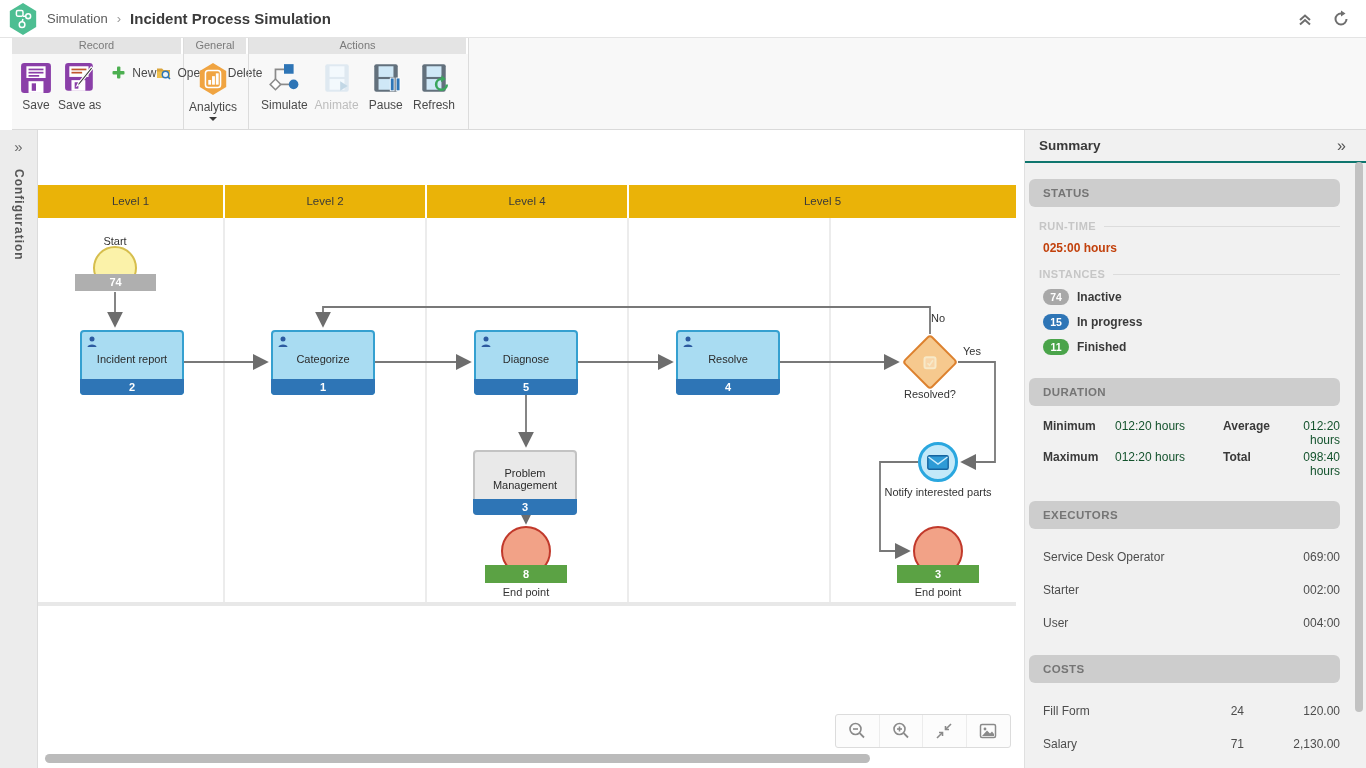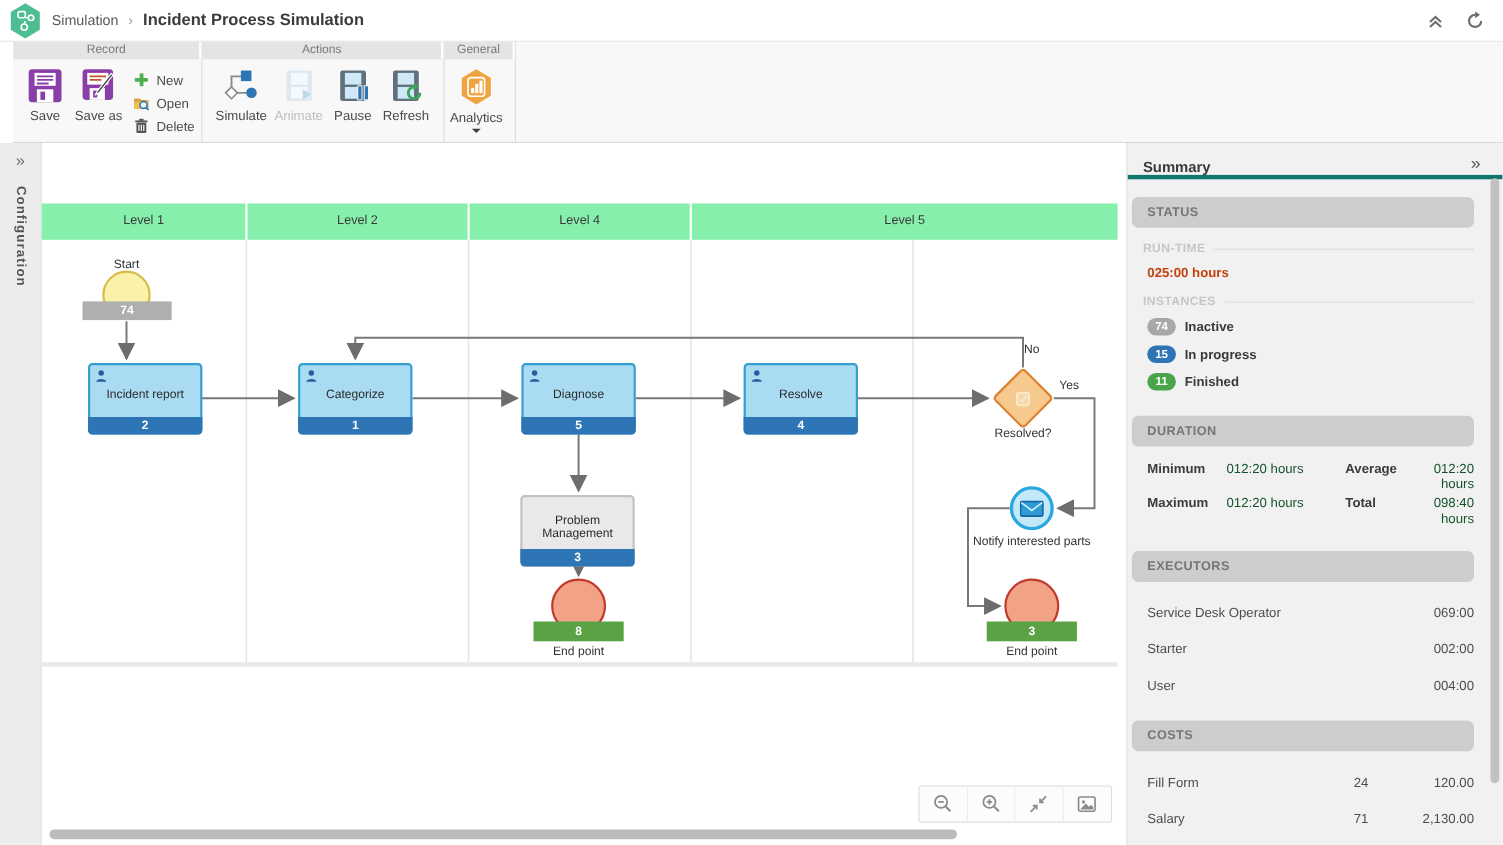--- a/index.html
+++ b/index.html
@@ -21,40 +21,40 @@
     border-bottom:1px solid #dadada; display:flex; }
   .rgroup { height:100%; border-right:1px solid #dcdcdc; display:flex; flex-direction:column; }
   .rg-head { height:16px; background:#e4e4e4; border-right:2px solid #fff; font-size:11px;
     color:#7a7a7a; text-align:center; line-height:15px; }
   .rg-body { flex:1; display:flex; align-items:flex-start; padding:6px 6px 0 8px; }
   .bigbtn { width:46px; display:flex; flex-direction:column; align-items:center; margin-right:6px;
     cursor:pointer; padding-top:2px; }
   .bigbtn svg { width:32px; height:32px; }
   .bigbtn .lbl { font-size:12px; color:#4a4a4a; margin-top:4px; white-space:nowrap; }
   .bigbtn.disabled .lbl { color:#bdbdbd; }
-  .stack { display:flex; flex-direction:column; margin-left:4px; margin-top:2px; }
+  .stack { display:flex; flex-direction:row; margin-left:4px; margin-top:2px; }
   .smallbtn { display:flex; align-items:center; height:21px; cursor:pointer; }
   .smallbtn svg { width:15px; height:15px; margin-right:6px; }
   .smallbtn .lbl { font-size:12px; color:#4a4a4a; }
   .drop-caret { width:0; height:0; border-left:4px solid transparent; border-right:4px solid transparent;
     border-top:4px solid #3a3a3a; margin-top:3px; }
 
   
   .left-rail { position:absolute; left:0; top:130px; width:38px; height:638px; background:#ececec;
     border-right:1px solid #dcdcdc; }
   .rail-expand { font-size:15px; color:#6a6a6a; text-align:center; margin-top:8px; cursor:pointer; }
   .rail-label { writing-mode:vertical-rl; font-size:12px; font-weight:bold; color:#555;
     margin-top:14px; margin-left:12px; letter-spacing:1px; }
 
   
   .canvas { position:absolute; left:38px; top:130px; width:986px; height:638px; background:#fff; }
   .pool-title { position:absolute; left:0; top:19px; width:978px; height:34px; background:#eaeaea;
     font-size:12px; color:#3a3a3a; text-align:center; line-height:34px; }
   .lane-headers { position:absolute; left:0; top:55px; width:978px; height:33px; display:flex; gap:2px; }
-  .lane-cell { background:#86efac; font-size:11.5px; color:#3a3a3a; text-align:center; line-height:33px; }
+  .lane-cell { background:#eab308; font-size:11.5px; color:#3a3a3a; text-align:center; line-height:33px; }
   svg.wires { position:absolute; left:0; top:0; width:978px; height:638px; pointer-events:none; }
 
   .task { position:absolute; width:104px; height:65px; background:#a9dcf2; border:2px solid #35a0d0;
     border-radius:4px; cursor:pointer; }
   .task .tlabel { position:absolute; left:0; right:0; top:8px; height:38px; display:flex;
     align-items:center; justify-content:center; font-size:11px; color:#2b2b2b; text-align:center; }
   .task .tbar { position:absolute; left:-2px; right:-2px; bottom:-2px; height:16px; background:#2e75b6;
     color:#fff; font-size:11px; font-weight:bold; text-align:center; line-height:16px;
     border-radius:0 0 4px 4px; }
   .task.gray { background:#e9e9e9; border-color:#c3c3c3; }
@@ -83,21 +83,21 @@
   .zt-btn { width:44px; display:flex; align-items:center; justify-content:center; cursor:pointer;
     border-right:1px solid #ececec; }
   .zt-btn:last-child { border-right:none; }
 
   .h-scroll { position:absolute; left:7px; top:624px; width:825px; height:9px; background:#bbbbbb;
     border-radius:5px; cursor:pointer; }
 
   
   .panel { position:absolute; left:1024px; top:130px; width:342px; height:638px; background:#f1f1f1;
     border-left:1px solid #e0e0e0; overflow:hidden; }
-  .panel-head { height:33px; border-bottom:4px solid #0f766e; display:flex; align-items:flex-end; }
+  .panel-head { height:33px; border-bottom:2px solid #0f766e; display:flex; align-items:center; }
   .panel-head .ttl { font-size:13.5px; font-weight:bold; color:#3a3a3a; margin-left:14px; }
   .panel-head .collapse { margin-left:auto; margin-right:20px; font-size:16px; color:#555; cursor:pointer; }
   .panel-body { padding:8px 26px 0 4px; }
   .sec-bar { height:28px; background:#cdcdcd; border-radius:6px; font-size:11.5px; font-weight:bold;
     color:#757575; letter-spacing:0.4px; line-height:28px; padding-left:14px; }
   .sub-head { display:flex; align-items:center; margin:13px 0 0 10px;justify-content:flex-end; }
   .sub-head .sh-lbl { font-size:11px; font-weight:bold; color:#c6c6c6; letter-spacing:0.4px; }
   .sub-head .sh-line { flex:1; height:1px; background:#dcdcdc; margin-left:8px; }
   .rt-value { font-size:12px; font-weight:bold; color:#c2410c; margin:9px 0 0 14px; }
   .inst-row { display:flex; align-items:center; margin:9px 0 0 14px; height:16px; }
@@ -197,78 +197,78 @@
             <line x1="5.3" y1="6.5" x2="5.3" y2="12" stroke="#fff" stroke-width="1"></line>
             <line x1="7.5" y1="6.5" x2="7.5" y2="12" stroke="#fff" stroke-width="1"></line>
             <line x1="9.7" y1="6.5" x2="9.7" y2="12" stroke="#fff" stroke-width="1"></line>
           </svg>
           <span class="lbl">Delete</span>
         </div>
       </div>
     </div>
   </div>
 
-  <div class="rgroup" style="width:220px">
-    <div class="rg-head">Actions</div>
-    <div class="rg-body" style="padding-left:12px">
-      <div class="bigbtn" style="width:50px">
-        <svg viewBox="0 0 30 30">
-          <polyline points="17,7 7,7 7,16" fill="none" stroke="#8a8a8a" stroke-width="1.6"></polyline>
-          <rect x="15" y="2" width="9" height="9" fill="#2e75b6"></rect>
-          <path d="M7,16 L12,21 L7,26 L2,21 Z" fill="#fff" stroke="#8a8a8a" stroke-width="1.4"></path>
-          <line x1="12" y1="21" x2="21" y2="21" stroke="#8a8a8a" stroke-width="1.6"></line>
-          <circle cx="24" cy="21" r="4.5" fill="#2e75b6"></circle>
-        </svg>
-        <span class="lbl">Simulate</span>
-      </div>
-      <div class="bigbtn disabled" style="width:52px">
-        <svg viewBox="0 0 30 30">
-          <rect x="4" y="2" width="22" height="26" rx="2" fill="#dfe9f1"></rect>
-          <rect x="8" y="4" width="14" height="10" fill="#f3f9fd"></rect>
-          <rect x="8" y="16" width="14" height="10" fill="#f3f9fd"></rect>
-          <path d="M18,18 L25,22.5 L18,27 Z" fill="#c2d7e5"></path>
-        </svg>
-        <span class="lbl">Animate</span>
-      </div>
-      <div class="bigbtn" style="width:46px">
-        <svg viewBox="0 0 30 30">
-          <rect x="4" y="2" width="22" height="26" rx="2" fill="#62707c"></rect>
-          <rect x="8" y="4" width="14" height="10" fill="#cfe8f7"></rect>
-          <rect x="8" y="16" width="14" height="10" fill="#cfe8f7"></rect>
-          <rect x="19" y="15" width="3.6" height="12" fill="#2e75b6" stroke="#fff" stroke-width="0.8"></rect>
-          <rect x="24.5" y="15" width="3.6" height="12" fill="#2e75b6" stroke="#fff" stroke-width="0.8"></rect>
-        </svg>
-        <span class="lbl">Pause</span>
-      </div>
-      <div class="bigbtn" style="width:50px">
-        <svg viewBox="0 0 30 30">
-          <rect x="4" y="2" width="22" height="26" rx="2" fill="#62707c"></rect>
-          <rect x="8" y="4" width="14" height="10" fill="#cfe8f7"></rect>
-          <rect x="8" y="16" width="14" height="10" fill="#cfe8f7"></rect>
-          <path d="M27,21 A5,5 0 1 1 22,16" fill="none" stroke="#3aa55d" stroke-width="2.4"></path>
-          <path d="M22,12.5 L26,16 L21.5,19 Z" fill="#3aa55d"></path>
-        </svg>
-        <span class="lbl">Refresh</span>
-      </div>
-    </div>
-  </div>
-
   <div class="rgroup" style="width:65px">
     <div class="rg-head">General</div>
     <div class="rg-body" style="justify-content:center; padding-left:0">
       <div class="bigbtn" style="width:56px; margin-right:0">
         <svg viewBox="0 0 34 36" style="width:34px;height:34px">
           <path d="M17,1 L31,9.5 V26.5 L17,35 L3,26.5 V9.5 Z" fill="#f0a441"></path>
           <rect x="9" y="9" width="16" height="18" rx="3" fill="none" stroke="#fff" stroke-width="1.6"></rect>
           <rect x="12" y="19" width="3" height="5" fill="#fff"></rect>
           <rect x="16" y="15" width="3" height="9" fill="#fff"></rect>
           <rect x="20" y="12" width="3" height="12" fill="#fff"></rect>
         </svg>
         <span class="lbl">Analytics</span>
         <div class="drop-caret"></div>
+      </div>
+    </div>
+  </div>
+
+  <div class="rgroup" style="width:220px">
+    <div class="rg-head">Actions</div>
+    <div class="rg-body" style="padding-left:12px">
+      <div class="bigbtn" style="width:50px">
+        <svg viewBox="0 0 30 30">
+          <polyline points="17,7 7,7 7,16" fill="none" stroke="#8a8a8a" stroke-width="1.6"></polyline>
+          <rect x="15" y="2" width="9" height="9" fill="#2e75b6"></rect>
+          <path d="M7,16 L12,21 L7,26 L2,21 Z" fill="#fff" stroke="#8a8a8a" stroke-width="1.4"></path>
+          <line x1="12" y1="21" x2="21" y2="21" stroke="#8a8a8a" stroke-width="1.6"></line>
+          <circle cx="24" cy="21" r="4.5" fill="#2e75b6"></circle>
+        </svg>
+        <span class="lbl">Simulate</span>
+      </div>
+      <div class="bigbtn disabled" style="width:52px">
+        <svg viewBox="0 0 30 30">
+          <rect x="4" y="2" width="22" height="26" rx="2" fill="#dfe9f1"></rect>
+          <rect x="8" y="4" width="14" height="10" fill="#f3f9fd"></rect>
+          <rect x="8" y="16" width="14" height="10" fill="#f3f9fd"></rect>
+          <path d="M18,18 L25,22.5 L18,27 Z" fill="#c2d7e5"></path>
+        </svg>
+        <span class="lbl">Animate</span>
+      </div>
+      <div class="bigbtn" style="width:46px">
+        <svg viewBox="0 0 30 30">
+          <rect x="4" y="2" width="22" height="26" rx="2" fill="#62707c"></rect>
+          <rect x="8" y="4" width="14" height="10" fill="#cfe8f7"></rect>
+          <rect x="8" y="16" width="14" height="10" fill="#cfe8f7"></rect>
+          <rect x="19" y="15" width="3.6" height="12" fill="#2e75b6" stroke="#fff" stroke-width="0.8"></rect>
+          <rect x="24.5" y="15" width="3.6" height="12" fill="#2e75b6" stroke="#fff" stroke-width="0.8"></rect>
+        </svg>
+        <span class="lbl">Pause</span>
+      </div>
+      <div class="bigbtn" style="width:50px">
+        <svg viewBox="0 0 30 30">
+          <rect x="4" y="2" width="22" height="26" rx="2" fill="#62707c"></rect>
+          <rect x="8" y="4" width="14" height="10" fill="#cfe8f7"></rect>
+          <rect x="8" y="16" width="14" height="10" fill="#cfe8f7"></rect>
+          <path d="M27,21 A5,5 0 1 1 22,16" fill="none" stroke="#3aa55d" stroke-width="2.4"></path>
+          <path d="M22,12.5 L26,16 L21.5,19 Z" fill="#3aa55d"></path>
+        </svg>
+        <span class="lbl">Refresh</span>
       </div>
     </div>
   </div>
 </div>
 
 <div class="left-rail">
   <div class="rail-expand">»</div>
   <div class="rail-label">Configuration</div>
 </div>
 

